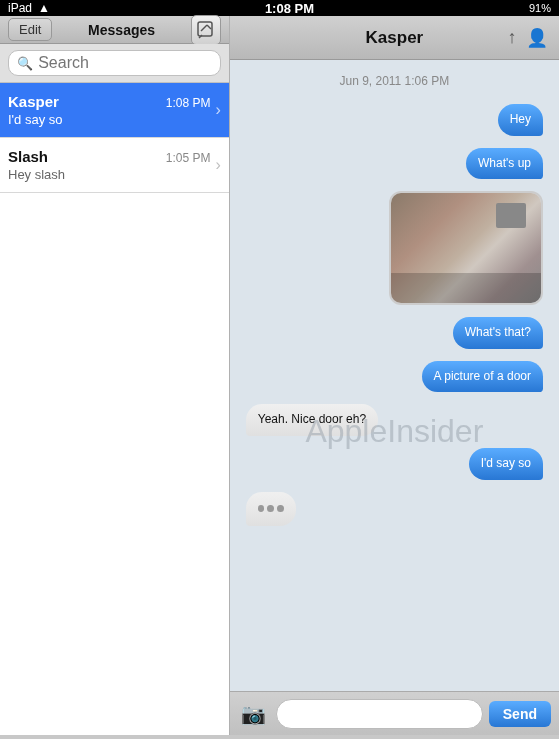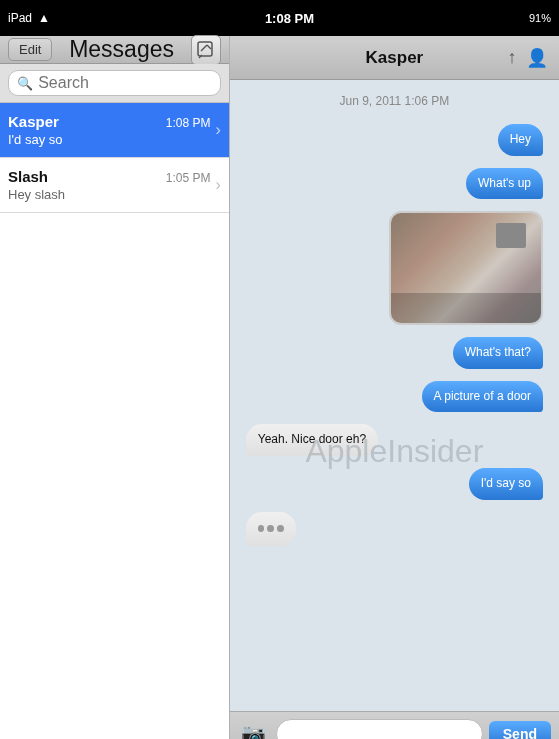--- a/index.html
+++ b/index.html
@@ -7,21 +7,21 @@
       width: 559px;
       height: 739px;
       overflow: hidden;
       font-family: -apple-system, 'Helvetica Neue', Arial, sans-serif;
       background: #c8c8c8;
     }
 
     
     .status-bar {
       width: 559px;
-      height: 36px;
+      height: 16px;
       background: #000;
       display: flex;
       align-items: center;
       justify-content: space-between;
       padding: 0 8px;
       color: #fff;
       font-size: 12px;
     }
     .status-left { display: flex; align-items: center; gap: 6px; }
     .status-center { font-weight: 600; font-size: 13px; }
@@ -58,22 +58,22 @@
       background: linear-gradient(to bottom, #f0f0f0, #d0d0d0);
       border: 1px solid #999;
       border-radius: 5px;
       padding: 3px 10px;
       font-size: 13px;
       color: #333;
       cursor: pointer;
     }
 
     .messages-title {
-      font-size: 23px;
-      font-weight: 400;
+      font-size: 14px;
+      font-weight: 700;
       color: #111;
     }
 
     .compose-btn {
       width: 30px;
       height: 30px;
       display: flex;
       align-items: center;
       justify-content: center;
       background: linear-gradient(to bottom, #f0f0f0, #d0d0d0);

